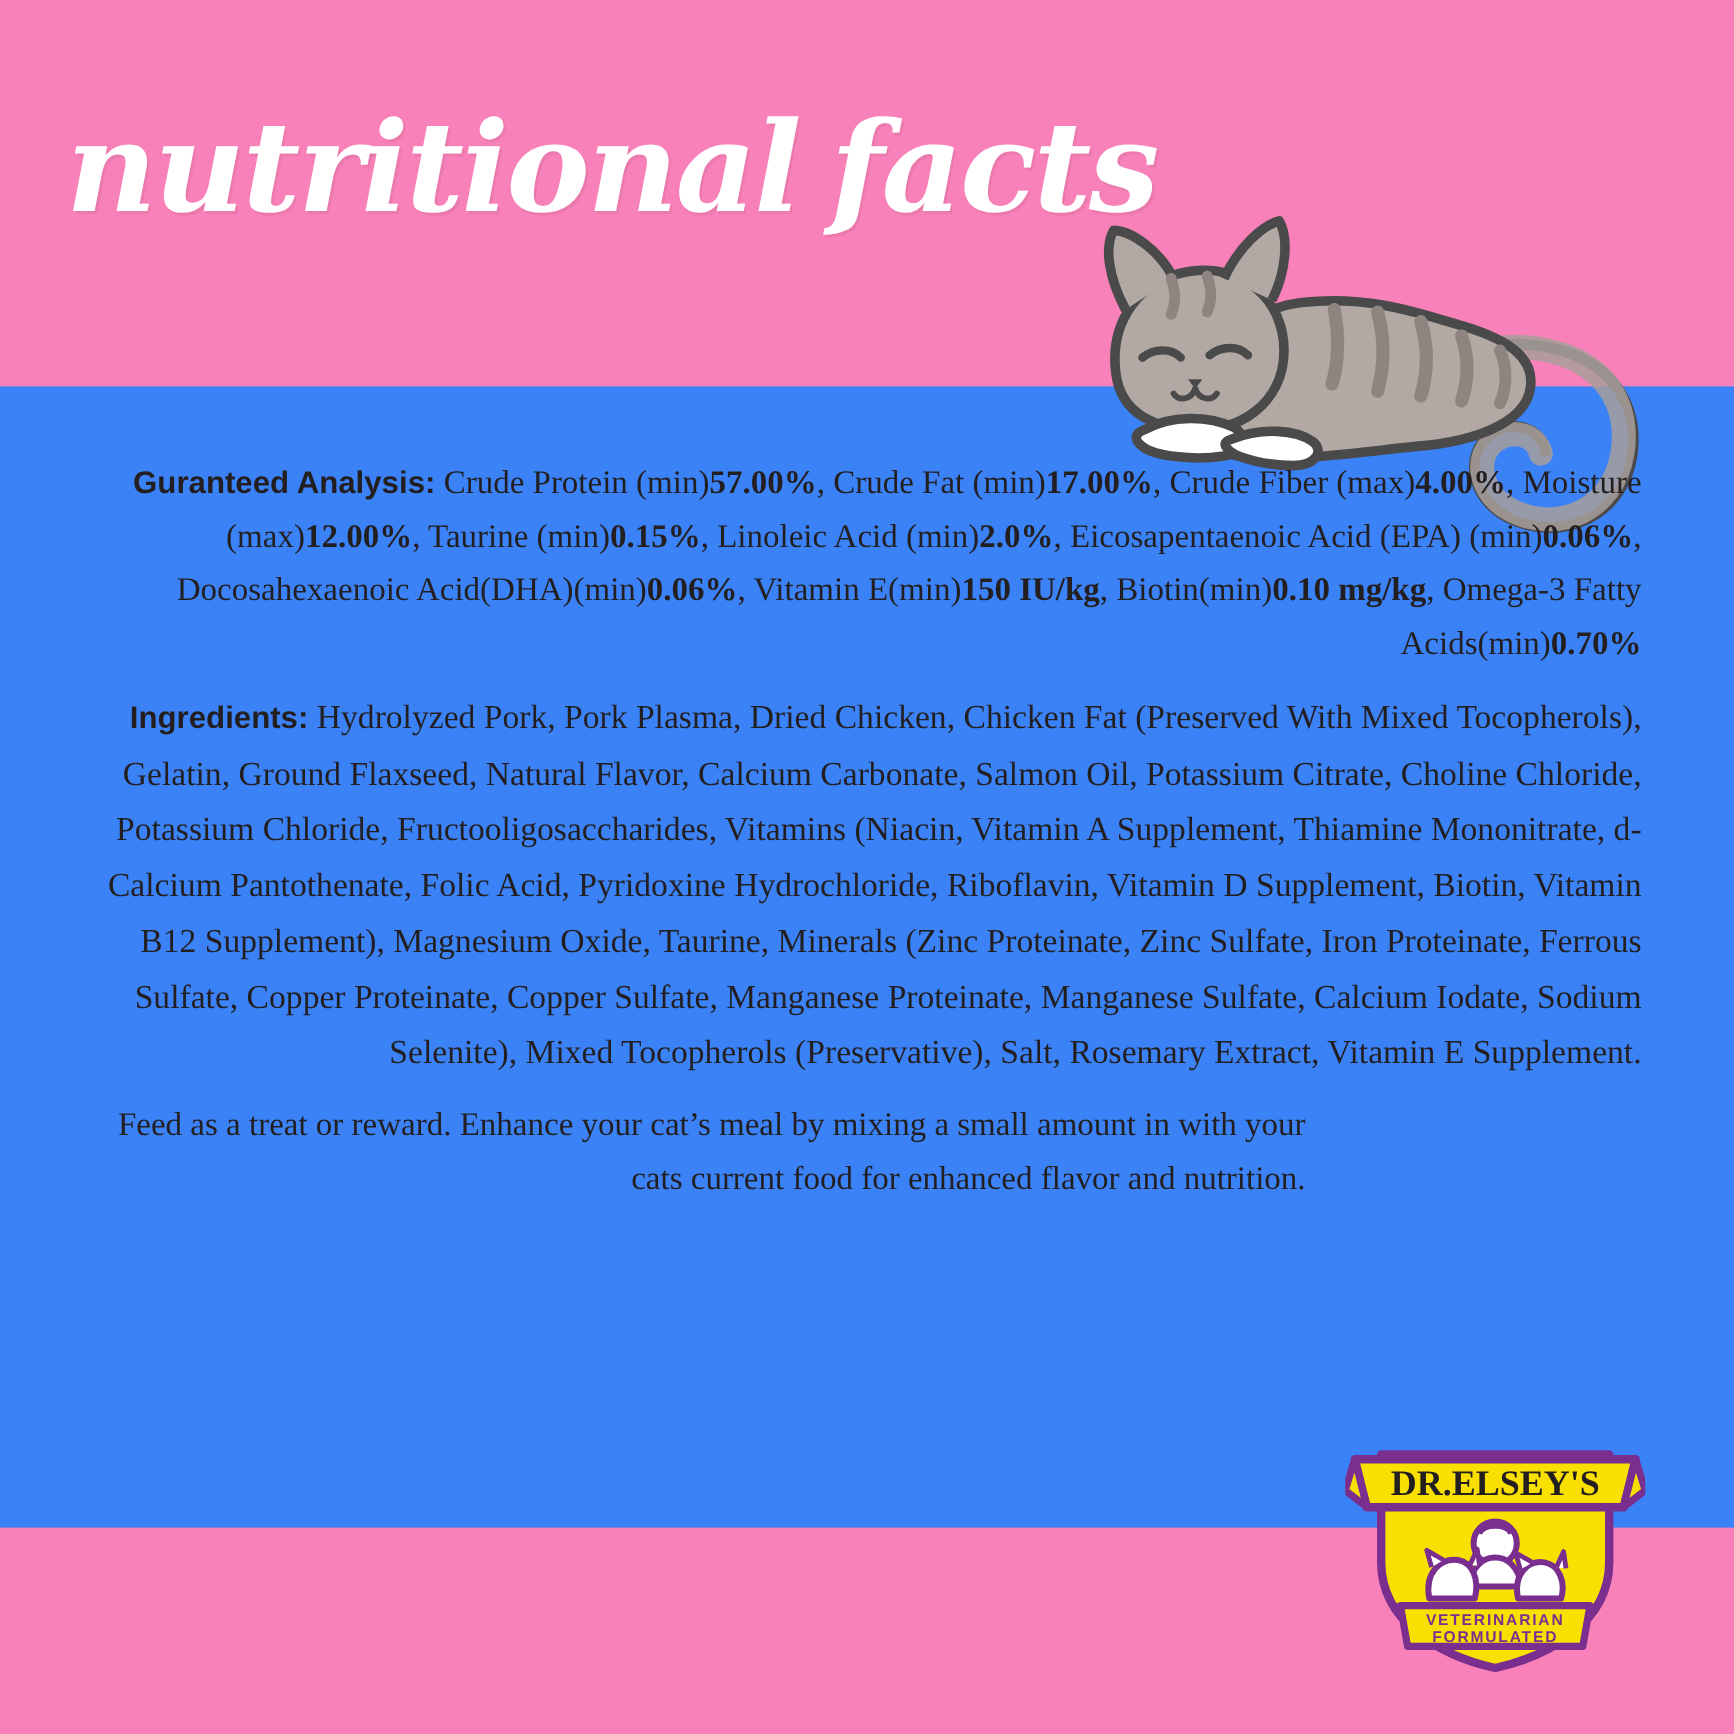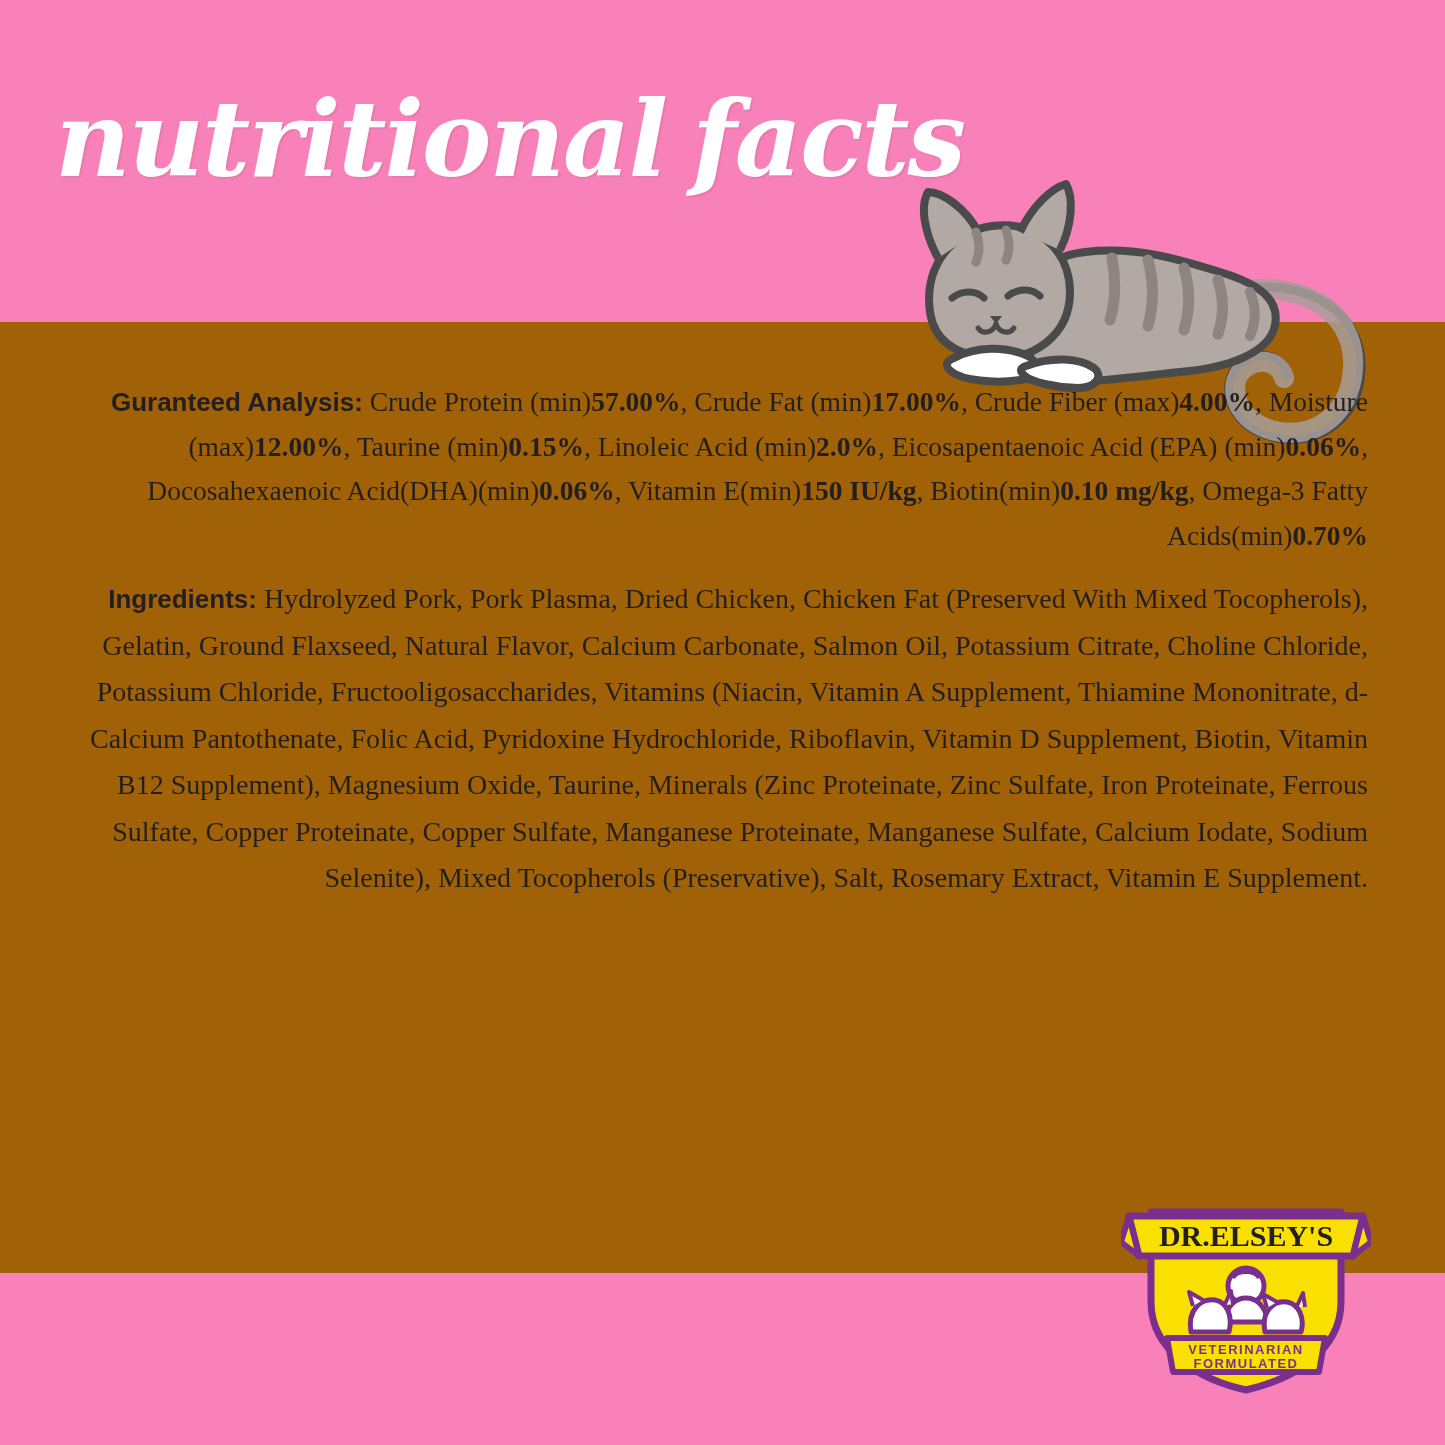--- a/index.html
+++ b/index.html
@@ -10,21 +10,21 @@
     width: 1445px;
     height: 1445px;
     background: #ffffff;
     font-family: "Liberation Serif", serif;
     overflow: hidden;
   }
   .page {
     position: relative;
     width: 1445px;
     height: 1445px;
-    background: #a16207;
+    background: #3b82f6;
     box-sizing: border-box;
   }
   
   .band-top {
     position: absolute;
     left: 0; top: 0;
     width: 1445px;
     height: 322px;
     background: #f981b9;
   }
@@ -164,20 +164,21 @@
 
     <p class="para">
       <span class="lead">Guranteed Analysis:</span><span> Crude Protein (min)<span class="bold-num">57.00%</span>, Crude Fat (min)<span class="bold-num">17.00%</span>, Crude Fiber (max)<span class="bold-num">4.00%</span>, Moisture (max)<span class="bold-num">12.00%</span>, Taurine (min)<span class="bold-num">0.15%</span>, Linoleic Acid (min)<span class="bold-num">2.0%</span>, Eicosapentaenoic Acid (EPA) (min)<span class="bold-num">0.06%</span>, Docosahexaenoic Acid(DHA)(min)<span class="bold-num">0.06%</span>, Vitamin E(min)<span class="bold-num">150 IU/kg</span>, Biotin(min)<span class="bold-num">0.10 mg/kg</span>, Omega-3 Fatty Acids(min)<span class="bold-num">0.70%</span></span>
     </p>
 
     <p class="para ingredients">
       <span class="lead">Ingredients:</span><span> Hydrolyzed Pork, Pork Plasma, Dried Chicken, Chicken Fat (Preserved With Mixed Tocopherols), Gelatin, Ground Flaxseed, Natural Flavor, Calcium Carbonate, Salmon Oil, Potassium Citrate, Choline Chloride, Potassium Chloride, Fructooligosaccharides, Vitamins (Niacin, Vitamin A Supplement, Thiamine Mononitrate, d-Calcium Pantothenate, Folic Acid, Pyridoxine Hydrochloride, Riboflavin, Vitamin D Supplement, Biotin, Vitamin B12 Supplement), Magnesium Oxide, Taurine, Minerals (Zinc Proteinate, Zinc Sulfate, Iron Proteinate, Ferrous Sulfate, Copper Proteinate, Copper Sulfate, Manganese Proteinate, Manganese Sulfate, Calcium Iodate, Sodium Selenite), Mixed Tocopherols (Preservative), Salt, Rosemary Extract, Vitamin E Supplement.</span>
     </p>
 
 
+    <p class="para feeding">Feed as a treat or reward. Enhance your cat’s meal by mixing a small amount in with your cats current food for enhanced flavor and nutrition.</p>
 
   </div>
 
   <div class="band-bottom"></div>
 
   <div class="logo">
     <svg viewBox="0 0 250 215" width="250" height="215" xmlns="http://www.w3.org/2000/svg">
 
       <path d="M30 30 L220 30 L220 120 C220 170, 170 198, 125 208 C80 198, 30 170, 30 120 Z" fill="#f9e000" stroke="#7a2f8f" stroke-width="7" stroke-linejoin="round"></path>
 

